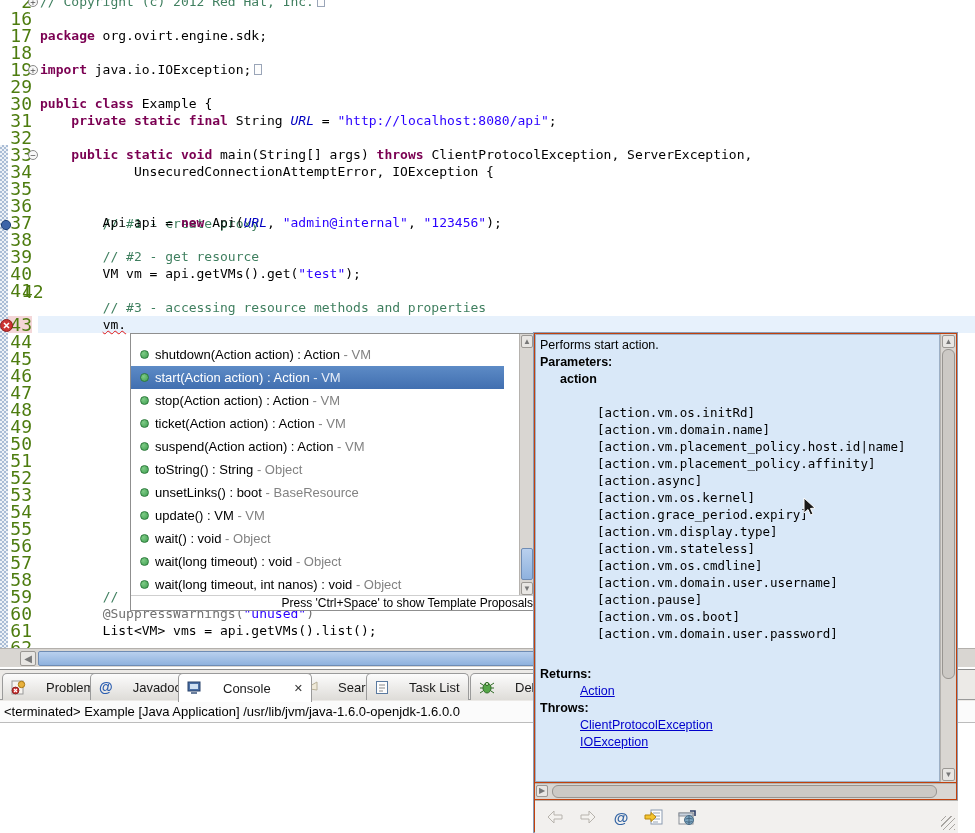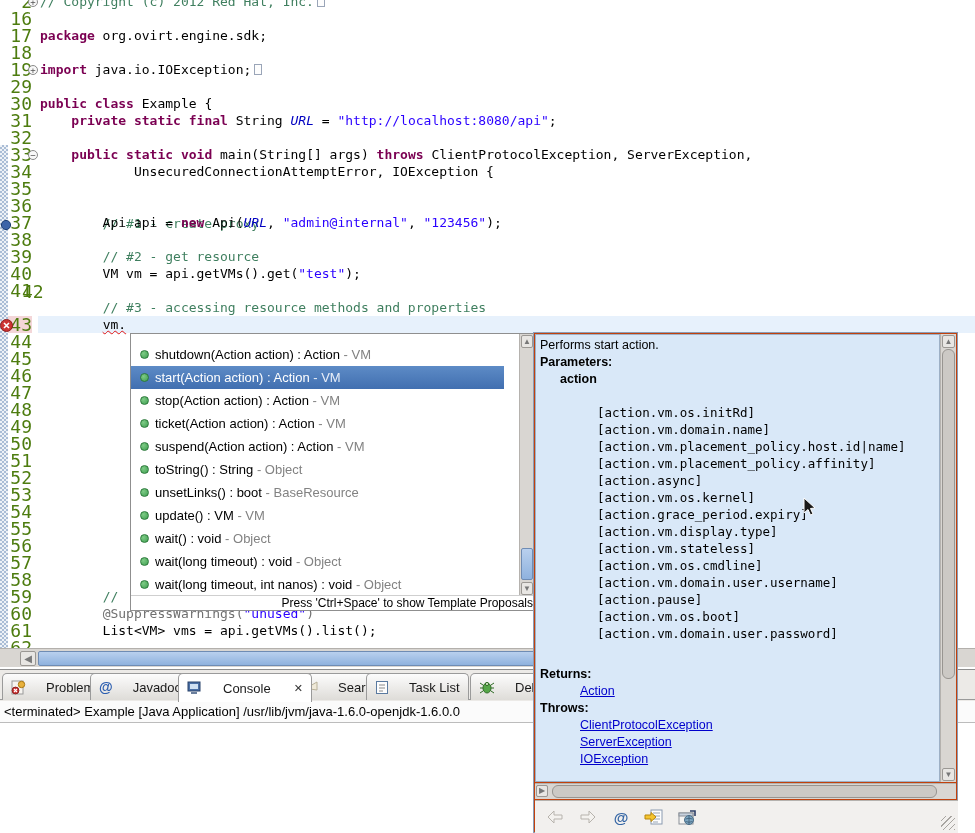--- a/index.html
+++ b/index.html
@@ -316,21 +316,20 @@
           <div class="jd-mono">[action.pause]</div>
           <div class="jd-mono">[action.vm.os.boot]</div>
           <div class="jd-mono">[action.vm.domain.user.password]</div>
         </div>
       <div style="height:24px;"></div>
       <div class="jd-b">Returns:</div>
       <div class="jd-indent2"><span class="jd-link">Action</span></div>
       <div class="jd-b">Throws:</div>
       <div id="jd-throws">
           <div class="jd-indent2"><span class="jd-link">ClientProtocolException</span></div>
-          <div class="jd-indent2"><span class="jd-link">ServerException</span></div>
           <div class="jd-indent2"><span class="jd-link">IOException</span></div>
         </div>
     </div>
     <div id="jd-vscroll">
       <div class="sc-btn" style="top:1px;left:1px;width:13px;">▲</div>
       <div id="jd-vthumb"></div>
       <div class="sc-btn" style="bottom:1px;left:1px;width:13px;">▼</div>
     </div>
     <div id="jd-hscroll">
       <div class="sc-btn" style="top:1px;left:1px;height:12px;line-height:10px;">◀</div>

